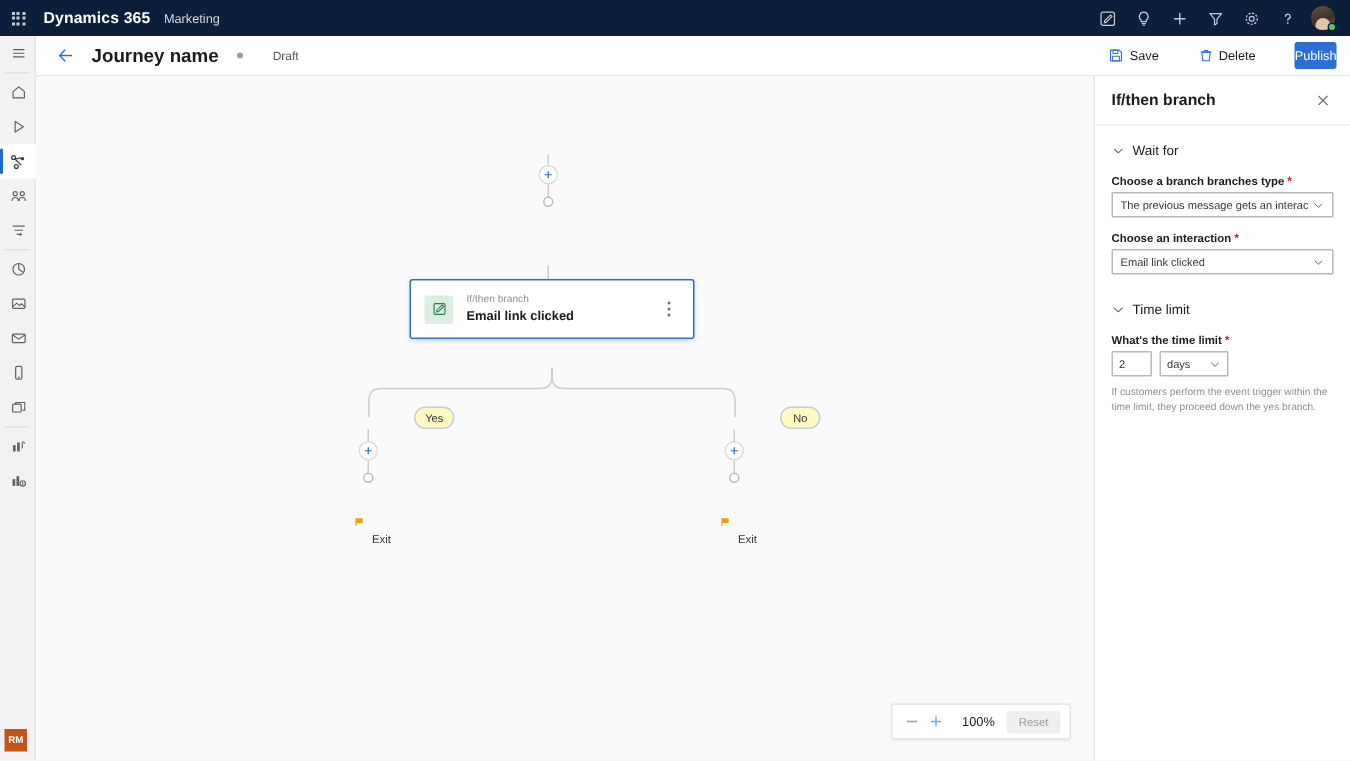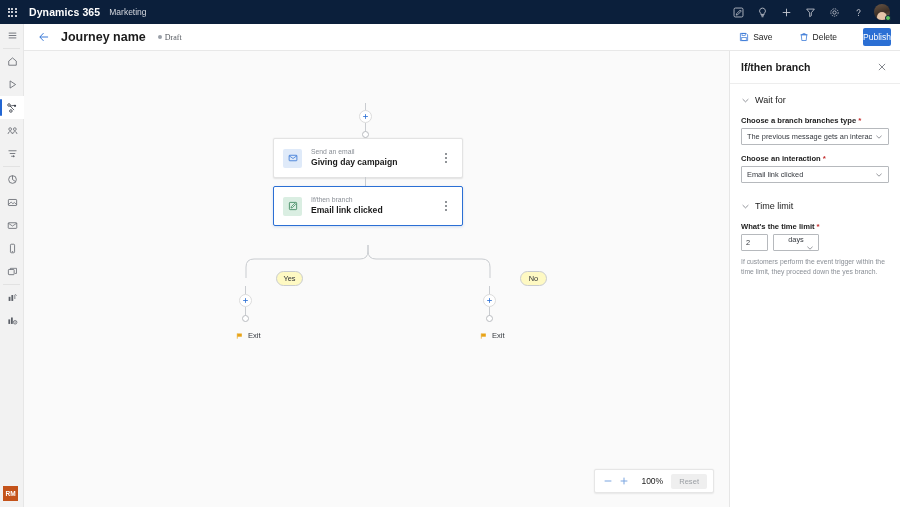--- a/index.html
+++ b/index.html
@@ -90,21 +90,21 @@
     display: flex; align-items: center;
   }
   .back-btn {
     width: 26px; height: 26px; display: flex; align-items: center;
     justify-content: center; cursor: pointer; margin-left: 7px;
   }
   .page-title {
     font-size: 12.5px; font-weight: bold; color: #1b1b1b; margin-left: 4px;
   }
   .status-chip {
-    display: flex; align-items: center; gap: 3px; margin-left: 12px; font-family: Liberation Serif, serif;
+    display: flex; align-items: center; gap: 20px; margin-left: 12px;
   }
   .status-dot { width: 4px; height: 4px; border-radius: 50%; background: #9aa0a8; }
   .status-text { font-size: 8px; color: #55595f; }
   .cmd-right {
     margin-left: auto; display: flex; align-items: center; gap: 14px;
     padding-right: 9px;
   }
   .cmd-btn {
     display: flex; align-items: center; gap: 4px; padding: 3px 6px;
     cursor: pointer; border-radius: 2px;
@@ -162,21 +162,21 @@
   .vline { position: absolute; width: 1px; background: #c9ccd0; }
   .pill {
     position: absolute; width: 27px; height: 15px; border-radius: 8px;
     background: #fef9c3; border: 1px solid #c9ccd0;
     display: flex; align-items: center; justify-content: center;
     font-size: 7.4px; color: #2d3136; cursor: pointer; margin-left: 44px;
   }
   .exit-row {
     position: absolute; display: flex; align-items: center; gap: 4px; cursor: pointer;
   }
-  .exit-lbl { font-size: 7.6px; color: #33373d; }
+  .exit-lbl { font-size: 7.6px; color: #33373d; margin-top: 24px; }
 
   
   .zoombar {
     position: absolute; left: 570px; bottom: 14px; width: 120px; height: 24px;
     background: #fff; border: 1px solid #e6e6e6; border-radius: 2px;
     display: flex; align-items: center; gap: 2px; padding: 0 6px;
     box-shadow: 0 .6px 1.6px rgba(0,0,0,.08);
   }
   .zbtn { width: 16px; height: 16px; display: flex; align-items: center;
     justify-content: center; cursor: pointer; }
@@ -218,21 +218,21 @@
     overflow: hidden; text-overflow: clip; }
   .select .chev { margin-left: auto; padding-left: 3px; }
   .timerow { display: flex; gap: 5px; align-items: center; margin-bottom: 6px; }
   .num-input {
     width: 27px; height: 17px; border: 1px solid #b6b9bd; border-radius: 1px;
     font-size: 7.4px; color: #33373d; padding: 0 4px; font-family: inherit;
     background: #fff;
   }
   .unit-select {
     width: 46px; height: 17px; border: 1px solid #b6b9bd; border-radius: 1px;
-    display: flex; align-items: center; padding: 0 4px; cursor: pointer; background:#fff;flex-direction:column;
+    display: flex; align-items: center; padding: 0 4px; cursor: pointer; background:#fff;
   }
   .unit-select .val { font-size: 7.4px; color: #33373d; }
   .helper { font-size: 6.8px; color: #8a8f96; line-height: 1.45; }
   svg { display: block; }
 </style>
 </head>
 <body>
 
 <div class="suitebar">
   <div class="waffle">
@@ -432,39 +432,20 @@
   <div class="vline" style="left:341px; top:52px; height:13px;"></div>
   <div class="plus-circle" style="left:335px; top:59px;">
     <svg width="7" height="7" viewBox="0 0 16 16">
       <line x1="8" y1="2.6" x2="8" y2="13.4" stroke="#2b6fd4" stroke-width="1.9"></line>
       <line x1="2.6" y1="8" x2="13.4" y2="8" stroke="#2b6fd4" stroke-width="1.9"></line>
     </svg>
   </div>
   <div class="vline" style="left:341px; top:72px; height:10px;"></div>
   <div class="dot-circle" style="left:338px; top:80px;"></div>
 
-  <div class="node" style="left:249px; top:87px; width:190px;">
-    <div class="node-row">
-      <div class="node-ico ico-email">
-        <svg width="10" height="10" viewBox="0 0 16 16">
-          <rect x="1.8" y="3.6" width="12.4" height="8.8" rx="1" fill="none" stroke="#2b6fd4" stroke-width="1.25"></rect>
-          <path d="m1.8 4.4 6.2 4.4 6.2-4.4" fill="none" stroke="#2b6fd4" stroke-width="1.15"></path>
-        </svg>
-      </div>
-      <div class="node-txt">
-        <div class="node-kicker">Send an email</div>
-        <div class="node-title">Giving day campaign</div>
-      </div>
-      <div class="kebab">
-          <i></i>
-          <i></i>
-          <i></i>
-        </div>
-    </div>
-  </div>
 
   <div class="vline" style="left:341px; top:126px; height:9px;"></div>
 
   <div class="node selected" style="left:249px; top:135px; width:190px;">
     <div class="node-row">
       <div class="node-ico ico-branch">
         <svg width="10" height="10" viewBox="0 0 16 16">
           <rect x="2.2" y="2.2" width="11.6" height="11.6" rx="1.2" fill="none" stroke="#2f7d52" stroke-width="1.25"></rect>
           <path d="M10.8 3.6 5.4 9l-.6 2.2 2.2-.6 5.4-5.4z" fill="none" stroke="#2f7d52" stroke-width="1.1"></path>
         </svg>

